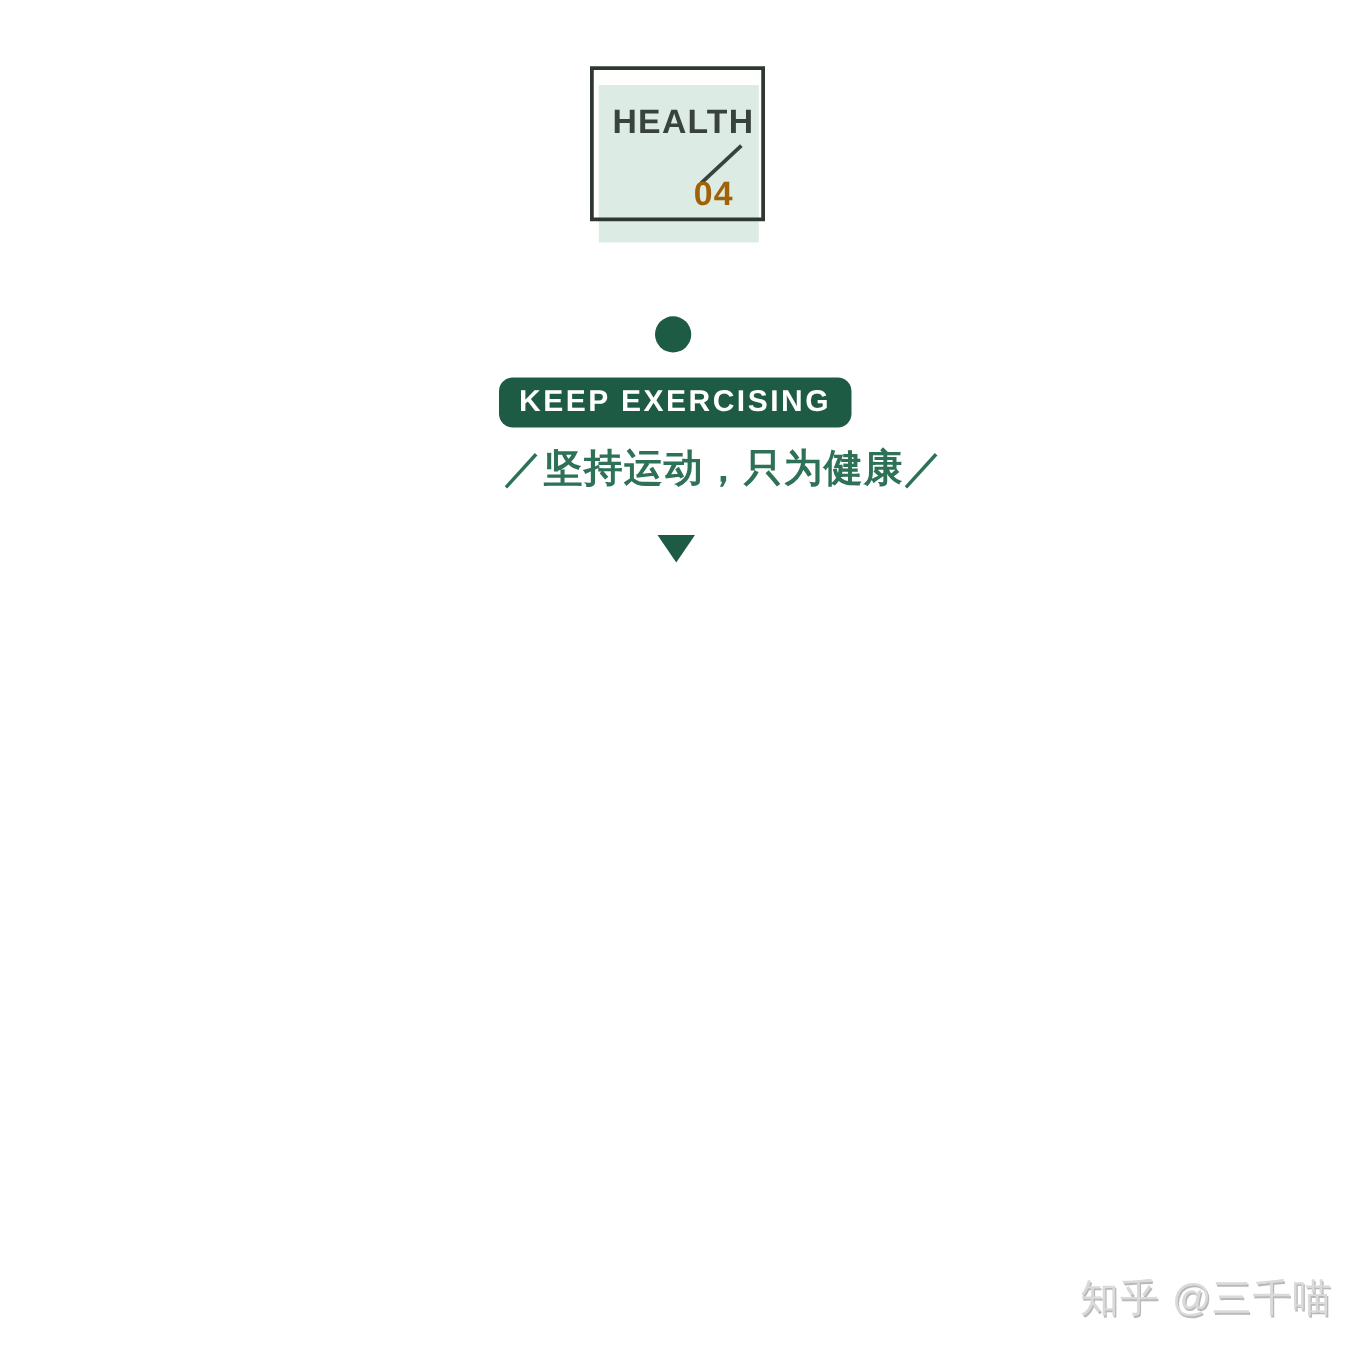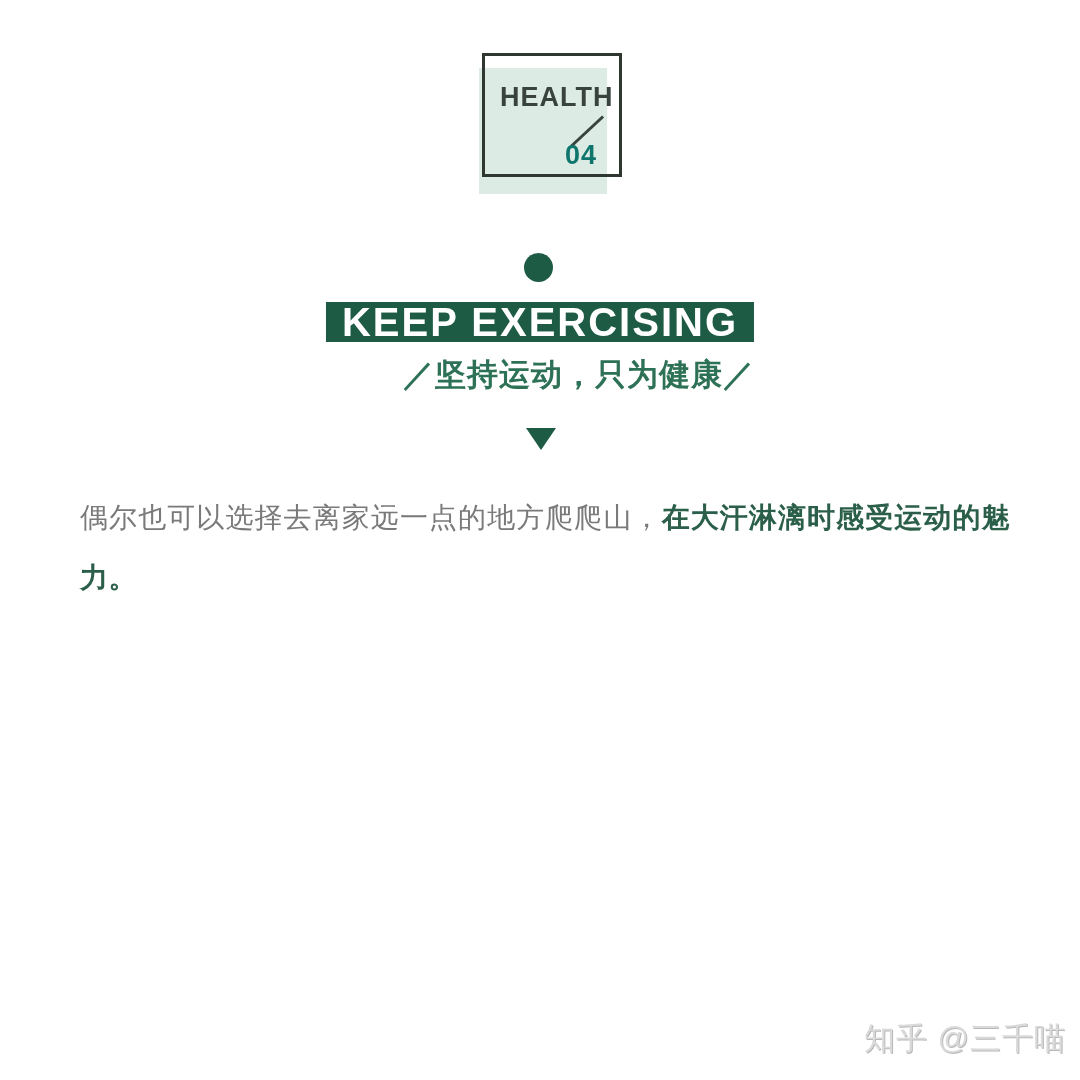--- a/index.html
+++ b/index.html
@@ -14,59 +14,60 @@
   }
 
   
   .badge { position: absolute; left: 0; top: 0; width: 1080px; height: 210px; }
   .badge-bg {
     position: absolute; left: 479px; top: 68px;
     width: 128px; height: 126px;
     background: #dcebe3;
   }
   .badge-box {
-    position: absolute; left: 482px; top: 53px;
+    position: absolute; left: 472px; top: 53px;
     width: 140px; height: 124px;
     border: 3px solid #2e3831;
     text-align: center;
   }
   .badge-title {
     position: absolute; left: 15px; top: 26px;
     font-size: 27px; font-weight: bold; letter-spacing: 1px;
     color: #39433d;
   }
   .badge-slash {
     position: absolute; left: 80px; top: 74px;
     width: 44px; height: 3px;
     background: #39433d;
     transform: rotate(-43deg);
   }
   .badge-number {
     position: absolute; right: 22px; top: 84px;
     font-size: 27px; font-weight: bold; letter-spacing: 1px;
-    color: #0f766e;
+    color: #a16207;
   }
 
   
   .dot {
     position: absolute; left: 524px; top: 253px;
     width: 29px; height: 29px; border-radius: 50%;
     background: #1e5b45;
   }
 
   
   .banner {
     position: absolute; top: 302px; left: 50%;
     transform: translateX(-50%);
     height: 40px; line-height: 40px;
     padding: 0 16px;
     background: #1e5b45;
     color: #ffffff;
-    font-size: 40px; font-weight: bold; letter-spacing: 2px;
+    font-size: 24px; font-weight: bold; letter-spacing: 2px;
     white-space: nowrap;
+    border-radius: 11px;
   }
 
   
   .subtitle {
     position: absolute; top: 354px; left: 0;
     width: 1080px;
     text-align: center;
     font-size: 31px; font-weight: bold;
     color: #2d7156;
     letter-spacing: 1px;
@@ -126,20 +127,19 @@
 
   <div class="banner">
     <span>KEEP EXERCISING</span>
   </div>
 
   <div class="subtitle">／坚持运动，只为健康／</div>
 
   <div class="triangle"></div>
 
   <div class="article" id="article">
-      <p><span class="seg-normal">偶尔也可以选择去离家远一点的地方爬爬山，</span><span class="seg-highlight">在大汗淋漓时感受运动的魅力。</span></p>
     </div>
 
   <div class="watermark">
     <span>知乎 @三千喵</span>
   </div>
 
 </div>
 
 </body></html>

